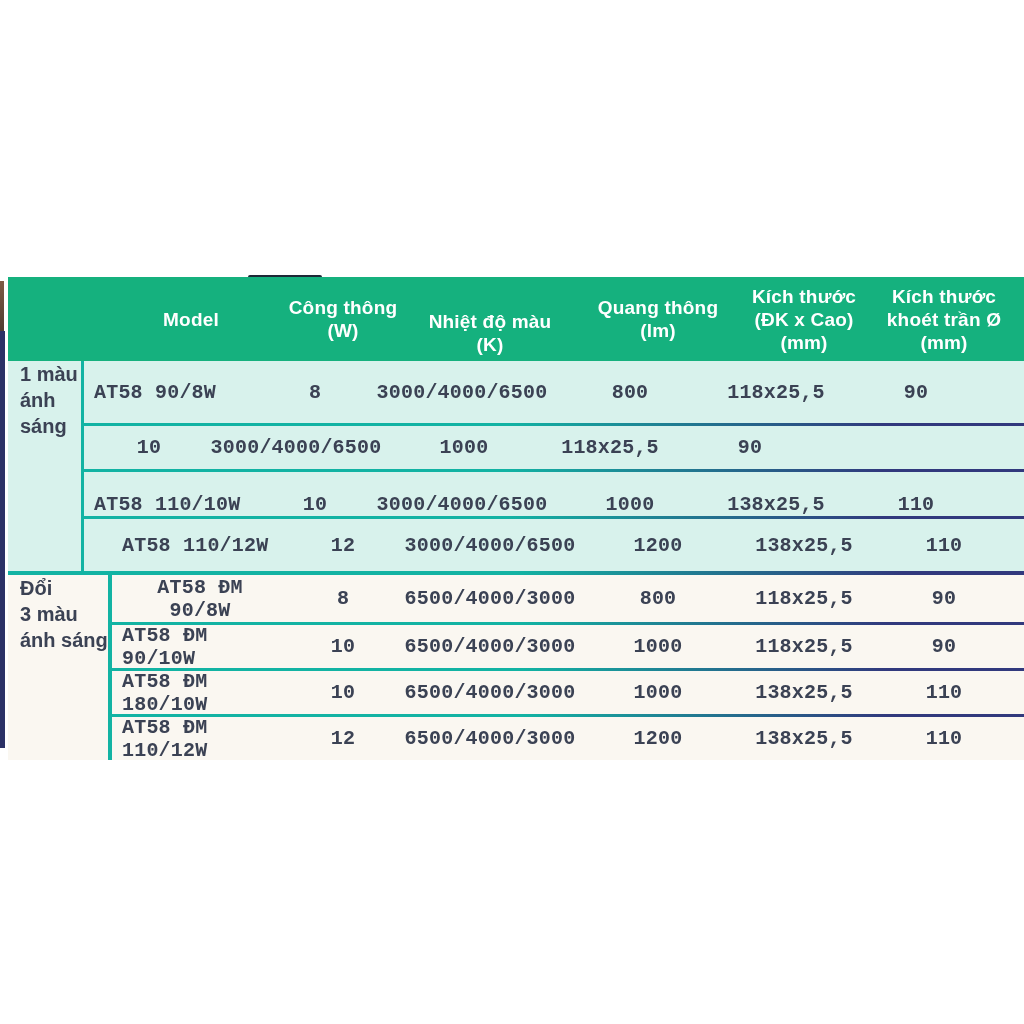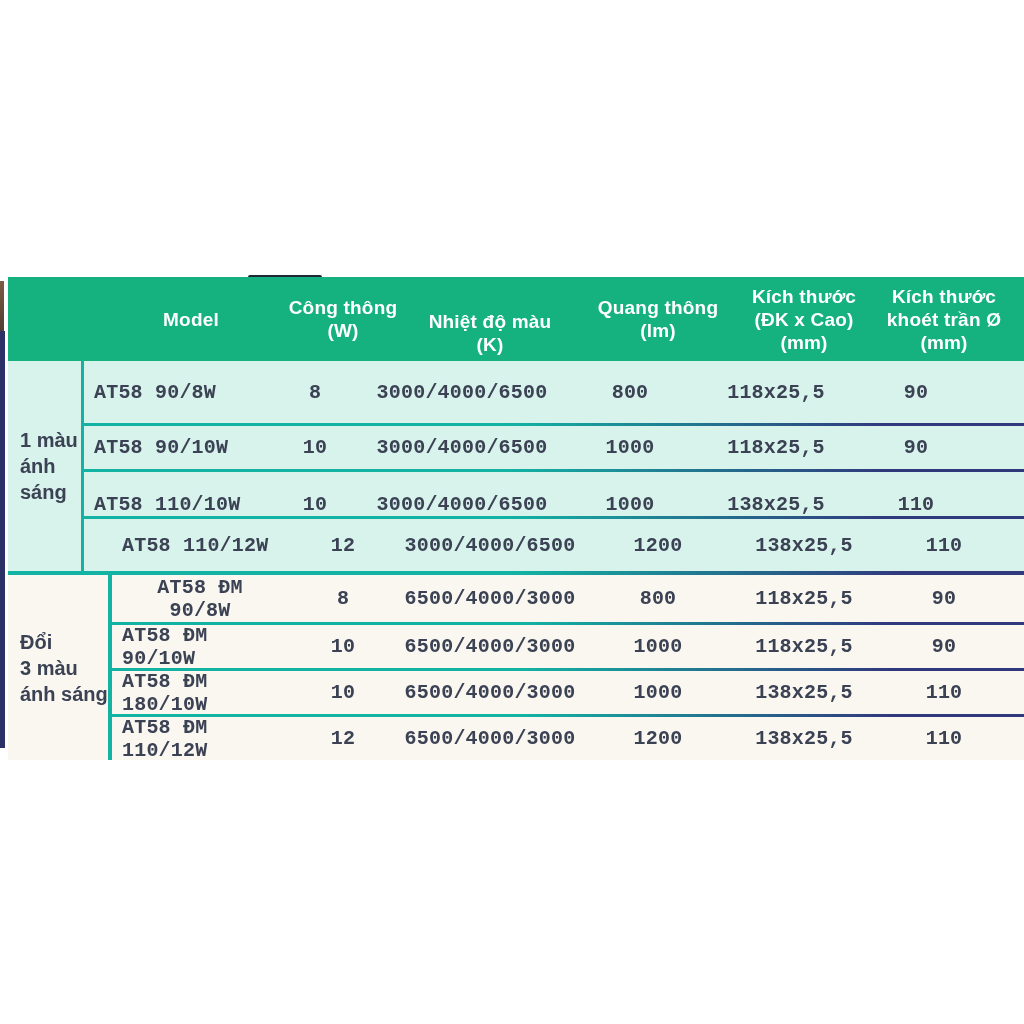--- a/index.html
+++ b/index.html
@@ -45,21 +45,21 @@
   .h-cct   { width: 164px; margin-top: 28px; }
   .h-flux  { width: 172px; }
   .h-size  { width: 120px; }
   .h-cut   { width: 160px; }
 
   
   .group { display: flex; }
   .g1 { background: var(--group1_bg, #d8f2ec); }
   .g2 { background: var(--group2_bg, #faf7f1); }
   .glabel {
-    width: 100px; display: flex; flex-direction: column; justify-content: center;
+    width: 100px; display: flex; flex-direction: column; 
     padding-left: 12px; box-sizing: border-box;
     font-weight: bold; font-size: 20px; line-height: 26px;
   }
   .vline { width: 4px; background: var(--line_teal, #12b3a3); }
   .rows { flex: 1; font-family: Liberation Mono, monospace; }
 
   .row { display: flex; }
   .cell {
     display: flex; align-items: center; justify-content: center;
     font-weight: bold; font-size: 20px; letter-spacing: 0.2px;
@@ -151,21 +151,20 @@
         <div class="row rA">
           <div class="cell cm">AT58 90/8W</div>
           <div class="cell cp">8</div>
           <div class="cell cc">3000/4000/6500</div>
           <div class="cell cf">800</div>
           <div class="cell cs">118x25,5</div>
           <div class="cell cu">90</div>
         </div>
         <div class="divider"></div>
         <div class="row rB">
-          <div class="cell cm">AT58 90/10W</div>
           <div class="cell cp">10</div>
           <div class="cell cc">3000/4000/6500</div>
           <div class="cell cf">1000</div>
           <div class="cell cs">118x25,5</div>
           <div class="cell cu">90</div>
         </div>
         <div class="divider"></div>
         <div class="row rC">
           <div class="cell cm">AT58 110/10W</div>
           <div class="cell cp">10</div>

